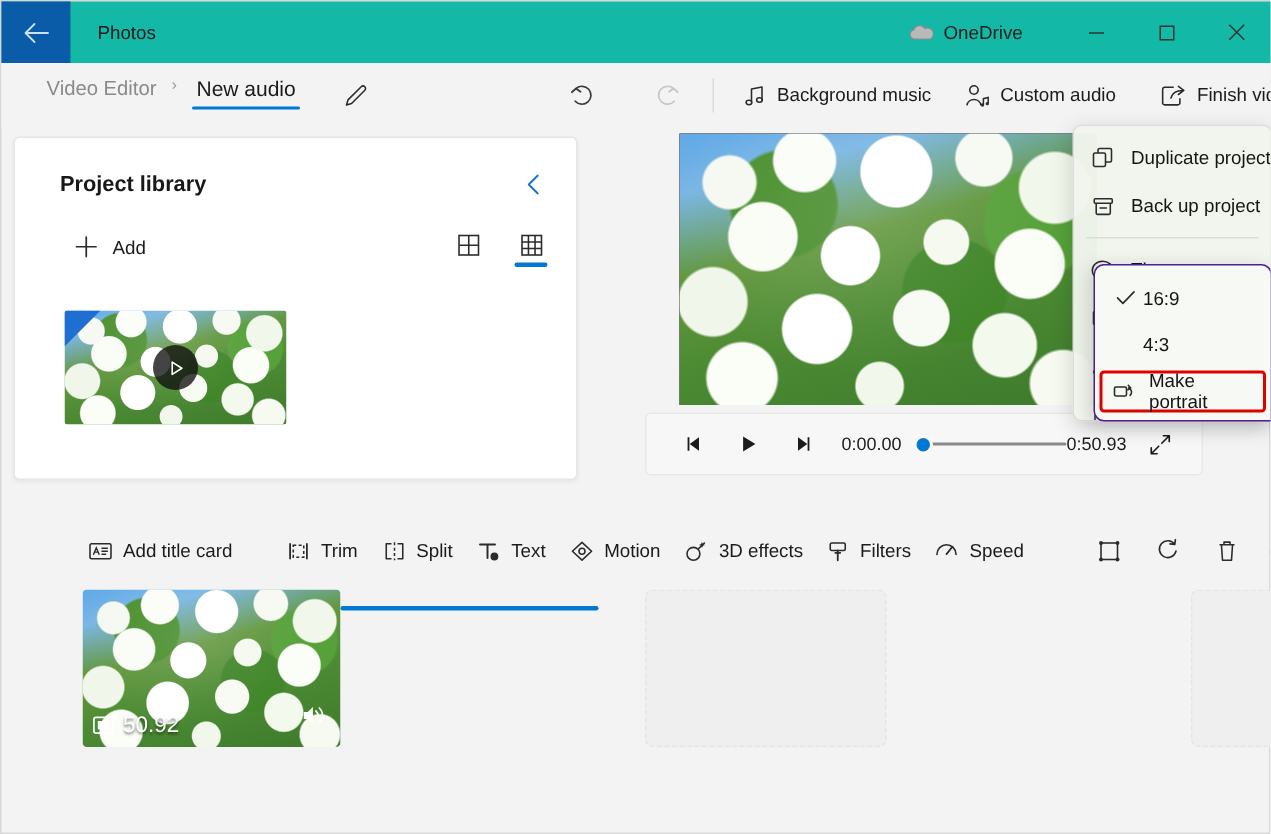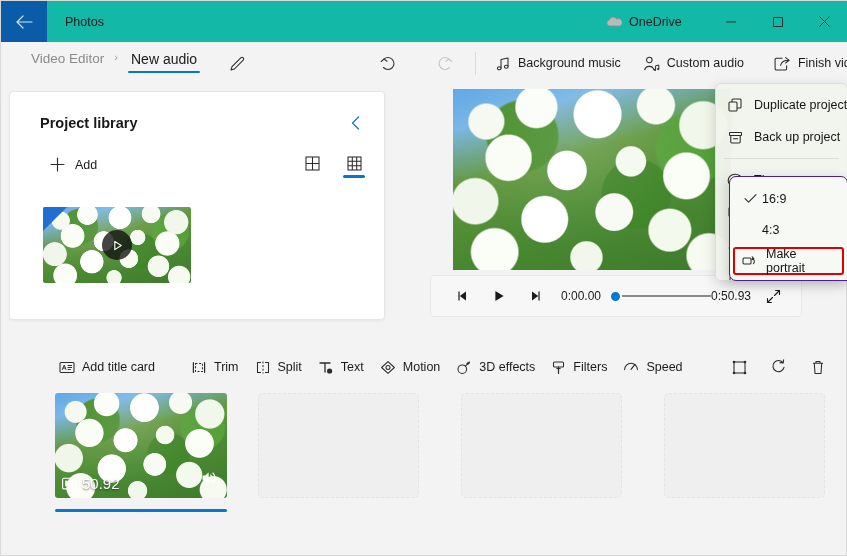--- a/index.html
+++ b/index.html
@@ -185,21 +185,21 @@
 
   
   .storyboard {
     position: absolute; left: 0; top: 392px; width: 847px; height: 135px;
     display: flex; align-items: flex-start; padding-left: 54px; gap: 31px;
   }
   .sb-clip {
     position: relative; width: 172px; height: 105px; border-radius: 3px;
     overflow: hidden; cursor: pointer;
   }
-  .sb-wrap { display: flex; flex-direction: column; }
+  .sb-wrap { display: flex; }
   .sb-selbar { width: 172px; height: 3px; background: #0078d4; margin-top: 11px; border-radius: 2px; }
   .sb-selbar.empty { background: transparent; }
   .sb-empty {
     width: 161px; height: 105px; border-radius: 5px;
     background: #efefef; border: 1px dashed #e4e4e4; cursor: pointer;
   }
   .sb-dur {
     position: absolute; left: 7px; bottom: 6px;
     display: flex; align-items: center; gap: 6px;
     color: #fff; font-size: 15px;

